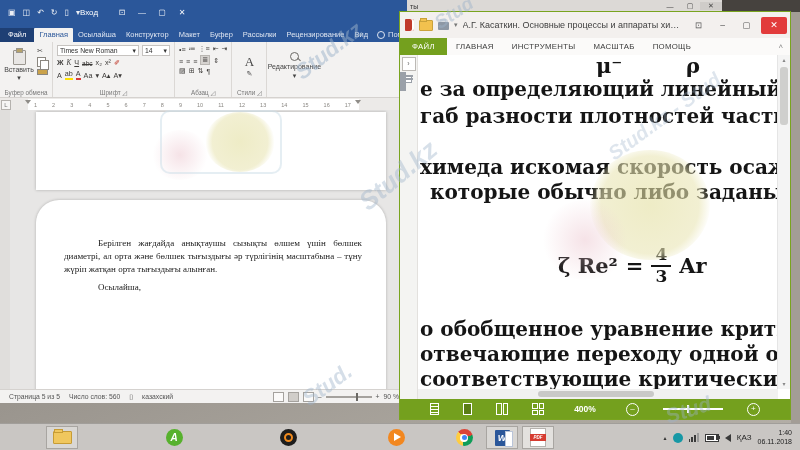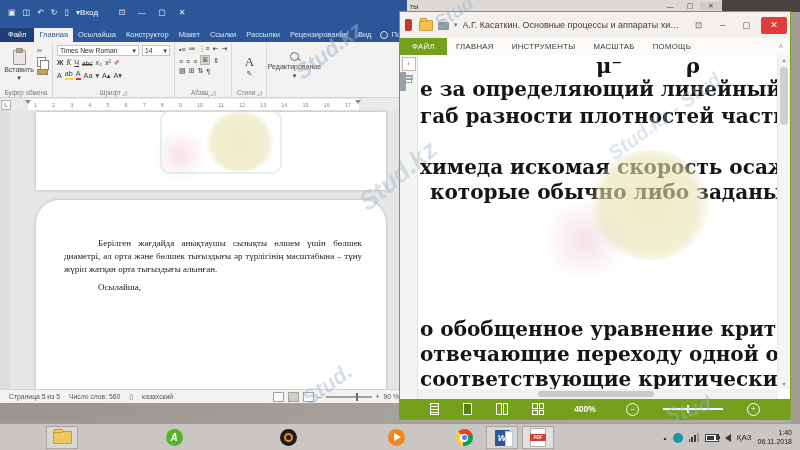--- a/index.html
+++ b/index.html
@@ -200,21 +200,21 @@
       <span class="w-ctl">—</span>
       <span class="w-ctl">▢</span>
       <span class="w-ctl">✕</span>
     </div>
     <div class="w-tabs">
       <span class="w-tab file">Файл</span>
       <span class="w-tab active">Главная</span>
       <span class="w-tab">Осылайша</span>
       <span class="w-tab">Конструктор</span>
       <span class="w-tab">Макет</span>
-      <span class="w-tab">Ссылки</span>
+      <span class="w-tab">Буфер</span>
       <span class="w-tab">Рассылки</span>
       <span class="w-tab">Рецензирование</span>
       <span class="w-tab">Вид</span>
       <span class="tellme">
         <i class="bulb"></i>
         <span>Помощн</span>
       </span>
       <span class="w-share">↗</span>
     </div>
     <div class="w-ribbon">
@@ -386,20 +386,29 @@
         <i class="sic pages"></i>
         <i class="sic lay"></i>
       </div>
       <div class="v-content">
         <span class="vpart" style="left:178px">μ⁻</span>
         <span class="vpart" style="left:268px">ρ</span>
         <div class="vl" style="top:22px">е за определяющий линейный р</div>
         <div class="vl" style="top:49px">габ разности плотностей частиць</div>
         <div class="vl" style="top:100px">химеда искомая скорость осажд</div>
         <div class="vl" style="top:125px;left:12px">которые обычно либо заданы, ли</div>
+        <div class="formula">
+          <span>ζ Re²</span>
+          <span>=</span>
+          <span class="frac">
+              <span class="n">4</span>
+              <span>3</span>
+            </span>
+          <span>Ar</span>
+        </div>
         <div class="vl" style="top:262px">о обобщенное уравнение критиче</div>
         <div class="vl" style="top:287px">отвечающие переходу одной обл</div>
         <div class="vl" style="top:312px">соответствующие критические з</div>
       </div>
       <div class="v-vscroll">
         <div class="varr">▴</div>
         <div class="vthumb"></div>
         <div class="varr dn">▾</div>
       </div>
       <div class="v-hscroll">

